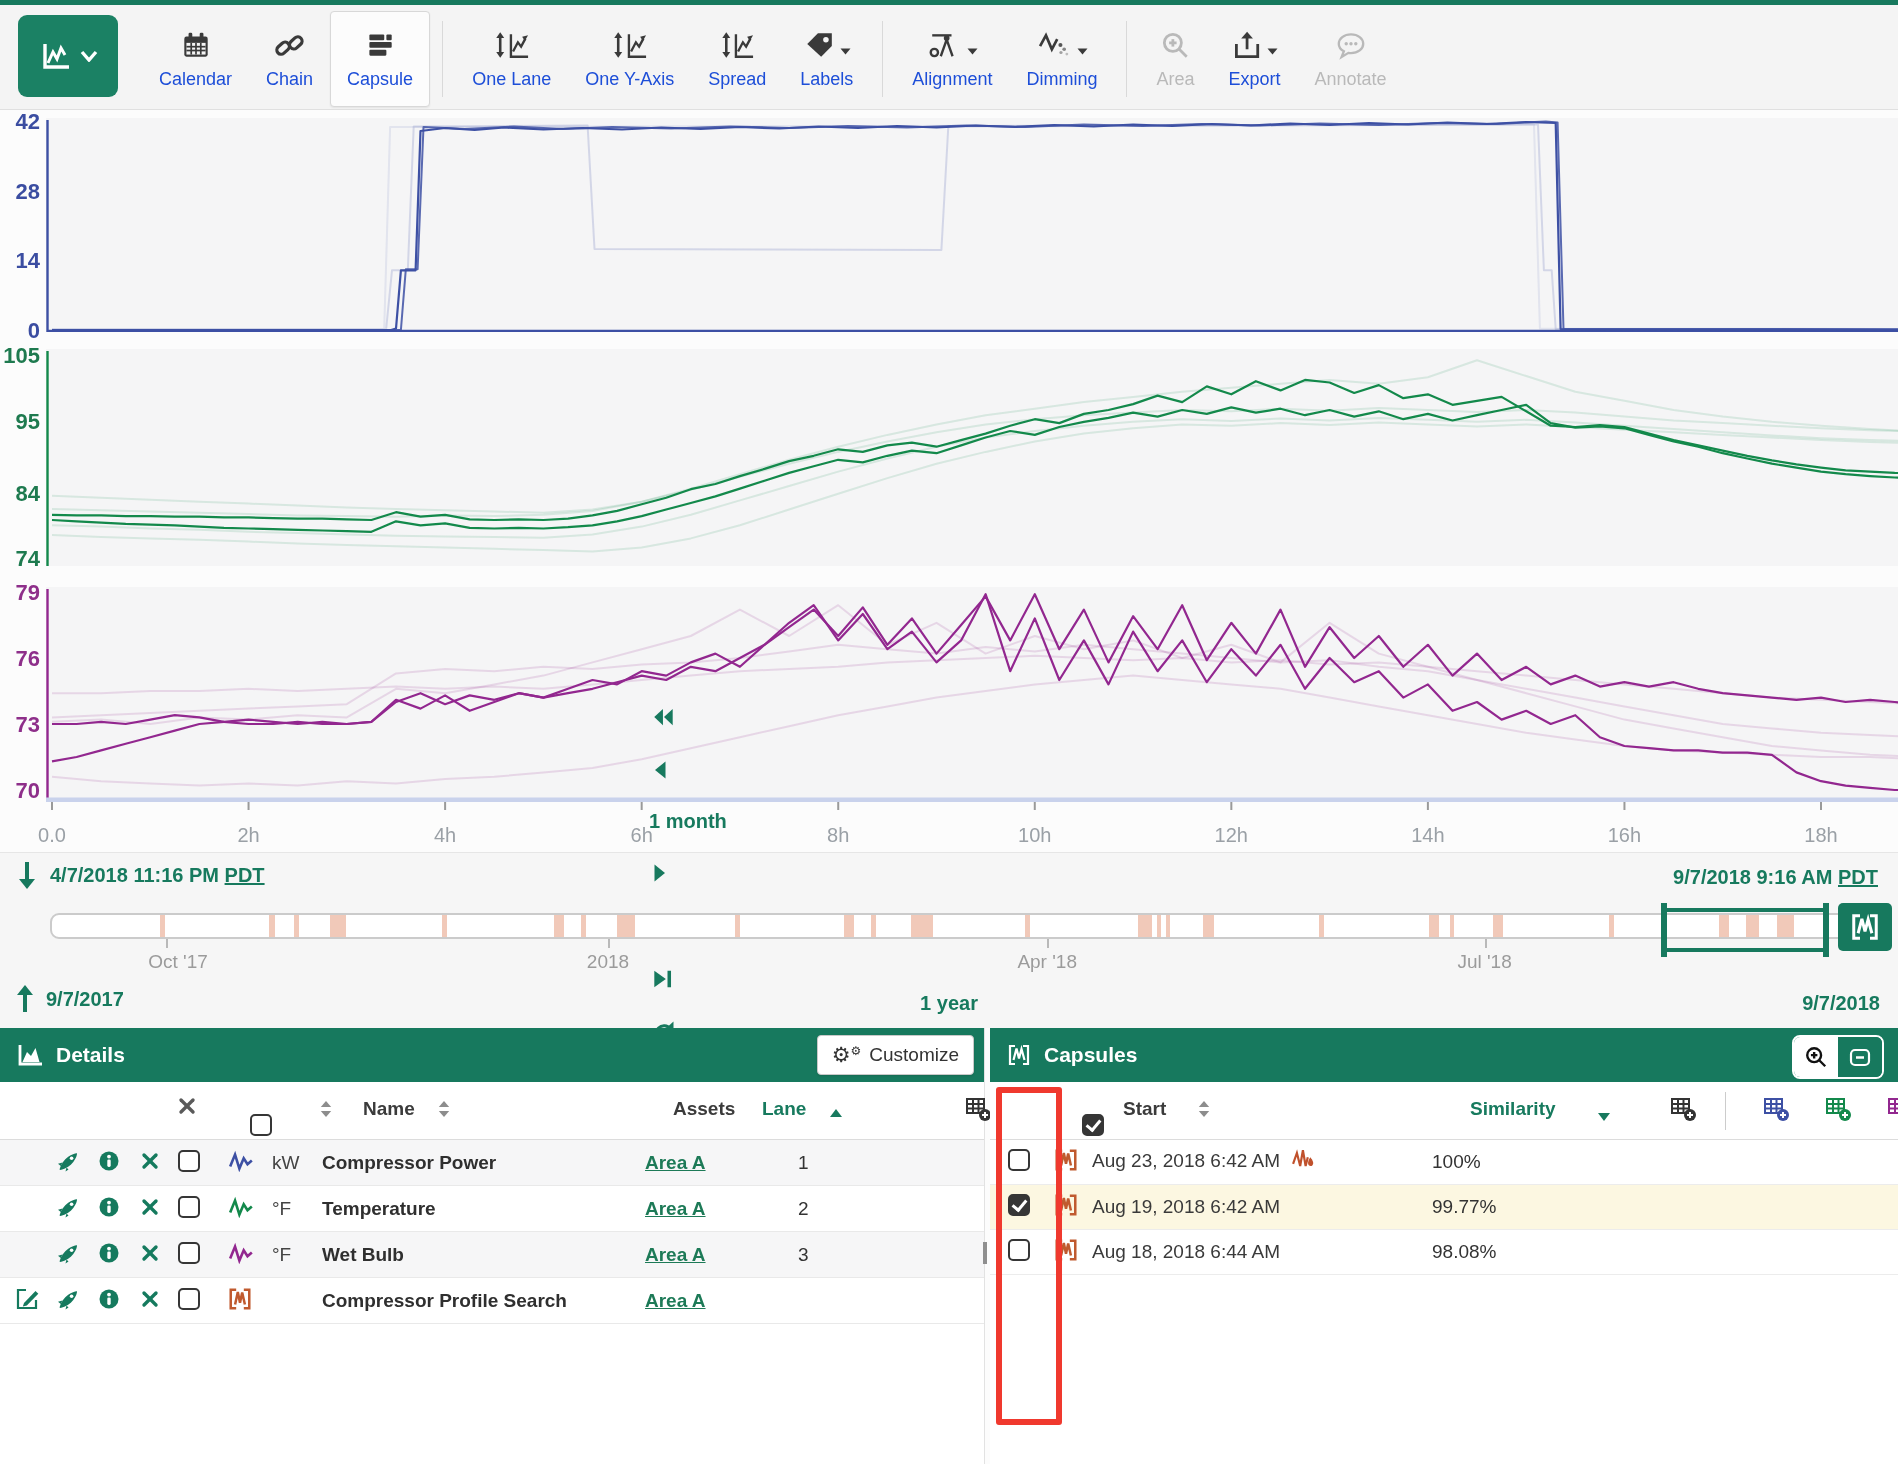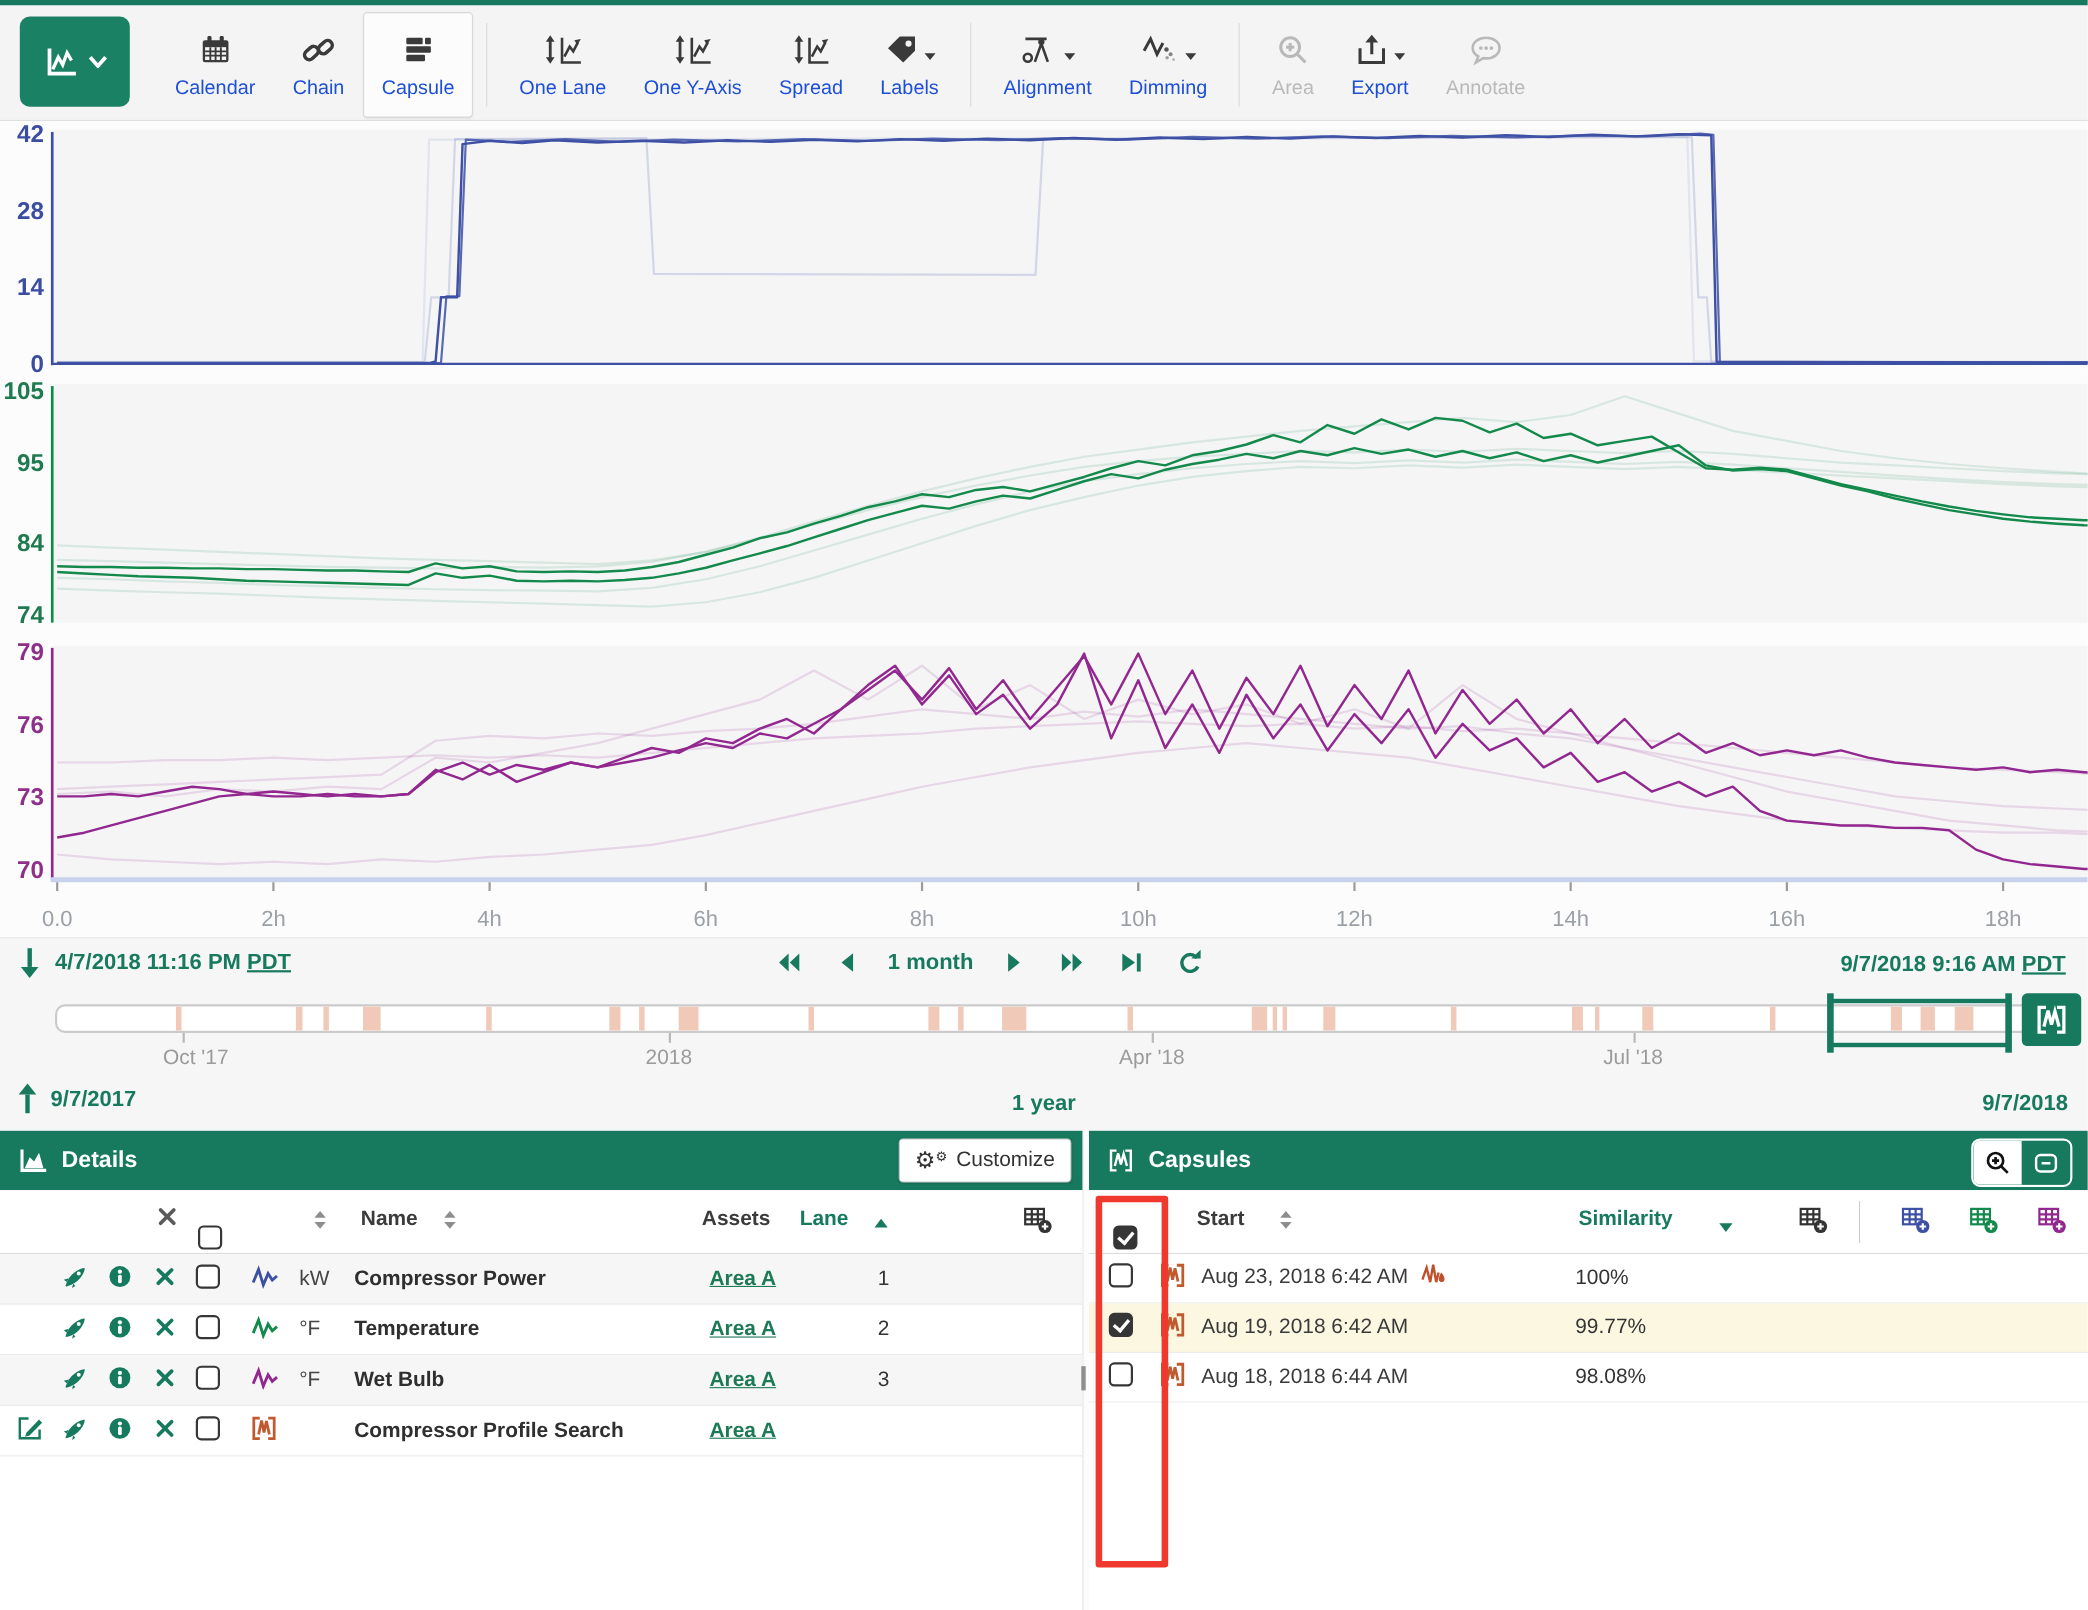--- a/index.html
+++ b/index.html
@@ -24,21 +24,21 @@
   #trend text{font-family:"Liberation Sans",sans-serif;}
   .ylab{font-size:22px;font-weight:600;text-anchor:end;}
   .xlab{font-size:20px;fill:#9aa0a6;text-anchor:middle;}
 
   
   .midbg{position:absolute;left:0;top:852px;width:1898px;height:176px;background:#f6f6f6;border-top:1px solid #e6e6e6;box-sizing:border-box;}
   .range-start{position:absolute;left:16px;top:860px;display:flex;align-items:center;gap:12px;}
   .range-end{position:absolute;right:20px;top:866px;}
   .grn-txt{color:#177a5e;font-size:20px;font-weight:600;white-space:nowrap;}
   .grn-txt a{color:#177a5e;text-decoration:underline;cursor:pointer;}
-  .navbar{position:absolute;left:649px;top:856px;width:500px;height:38px;display:flex;align-items:center;justify-content:center;gap:26px;}
+  .navbar{position:absolute;left:649px;top:856px;width:500px;height:38px;display:flex;justify-content:center;gap:26px;flex-direction:column;}
   .navbtn{background:none;border:none;padding:2px;cursor:pointer;display:flex;align-items:center;}
 
   .track{position:absolute;left:50px;top:913px;width:1800px;height:26px;background:#fff;border:2px solid #cbcbcb;border-radius:9px;box-sizing:border-box;overflow:hidden;}
   .stripe{position:absolute;top:0;bottom:0;background:#f1c9b9;}
   .tl-tick{position:absolute;top:939px;width:2px;height:9px;background:#b9b9b9;}
   .tl-lab{position:absolute;top:951px;transform:translateX(-50%);font-size:19px;color:#9b9b9b;white-space:nowrap;}
   .brush{position:absolute;top:908px;height:36px;border-top:4px solid #17795e;border-bottom:4px solid #17795e;box-sizing:content-box;cursor:ew-resize;}
   .bhandle{position:absolute;top:-9px;width:6px;height:54px;background:#17795e;}
   .brush-btn{position:absolute;left:1838px;top:903px;width:54px;height:48px;background:#17795e;border:none;border-radius:5px;display:flex;align-items:center;justify-content:center;cursor:pointer;}
   .invest-start{position:absolute;left:14px;top:984px;display:flex;align-items:center;gap:10px;}
@@ -46,21 +46,21 @@
   .invest-end{position:absolute;right:18px;top:992px;}
 
   
   .panel{position:absolute;top:1028px;height:436px;background:#fff;}
   .panel-details{left:0;width:985px;border-right:1px solid #e2e2e2;box-sizing:border-box;}
   .panel-capsules{left:990px;width:908px;}
   .phead{position:absolute;left:0;top:0;width:100%;height:54px;background:#17795e;display:flex;align-items:center;}
   .ptitle{color:#fff;font-size:21px;font-weight:700;margin-left:12px;}
   .phicon{margin-left:16px;display:flex;}
   .thead{position:absolute;left:0;top:54px;width:100%;height:58px;background:#fff;border-bottom:1px solid #dcdcdc;box-sizing:border-box;}
-  .thead span{position:absolute;top:16px;font-size:19px;font-weight:700;color:#3b3b3b;white-space:nowrap;}
+  .thead span{position:absolute;top:16px;font-size:19px;font-weight:700;color:#3b3b3b;white-space:nowrap;margin-left:35px;}
   .th-green{color:#177a5e !important;}
   .rows{position:absolute;left:0;top:112px;width:100%;}
   .drow{position:relative;height:46px;border-bottom:1px solid #e9e9e9;box-sizing:border-box;}
   .crow{position:relative;height:45px;border-bottom:1px solid #ececec;box-sizing:border-box;}
   .cell{position:absolute;top:50%;transform:translateY(-50%);white-space:nowrap;}
   .rname{font-weight:700;color:#2f2f2f;font-size:19px;}
   .runit{color:#444;font-size:19px;}
   .rlink{color:#1d7a57;text-decoration:underline;font-size:19px;font-weight:600;cursor:pointer;}
   .rlane{color:#333;font-size:19px;}
   .cdate{color:#3a3a3a;font-size:19px;font-weight:500;}

